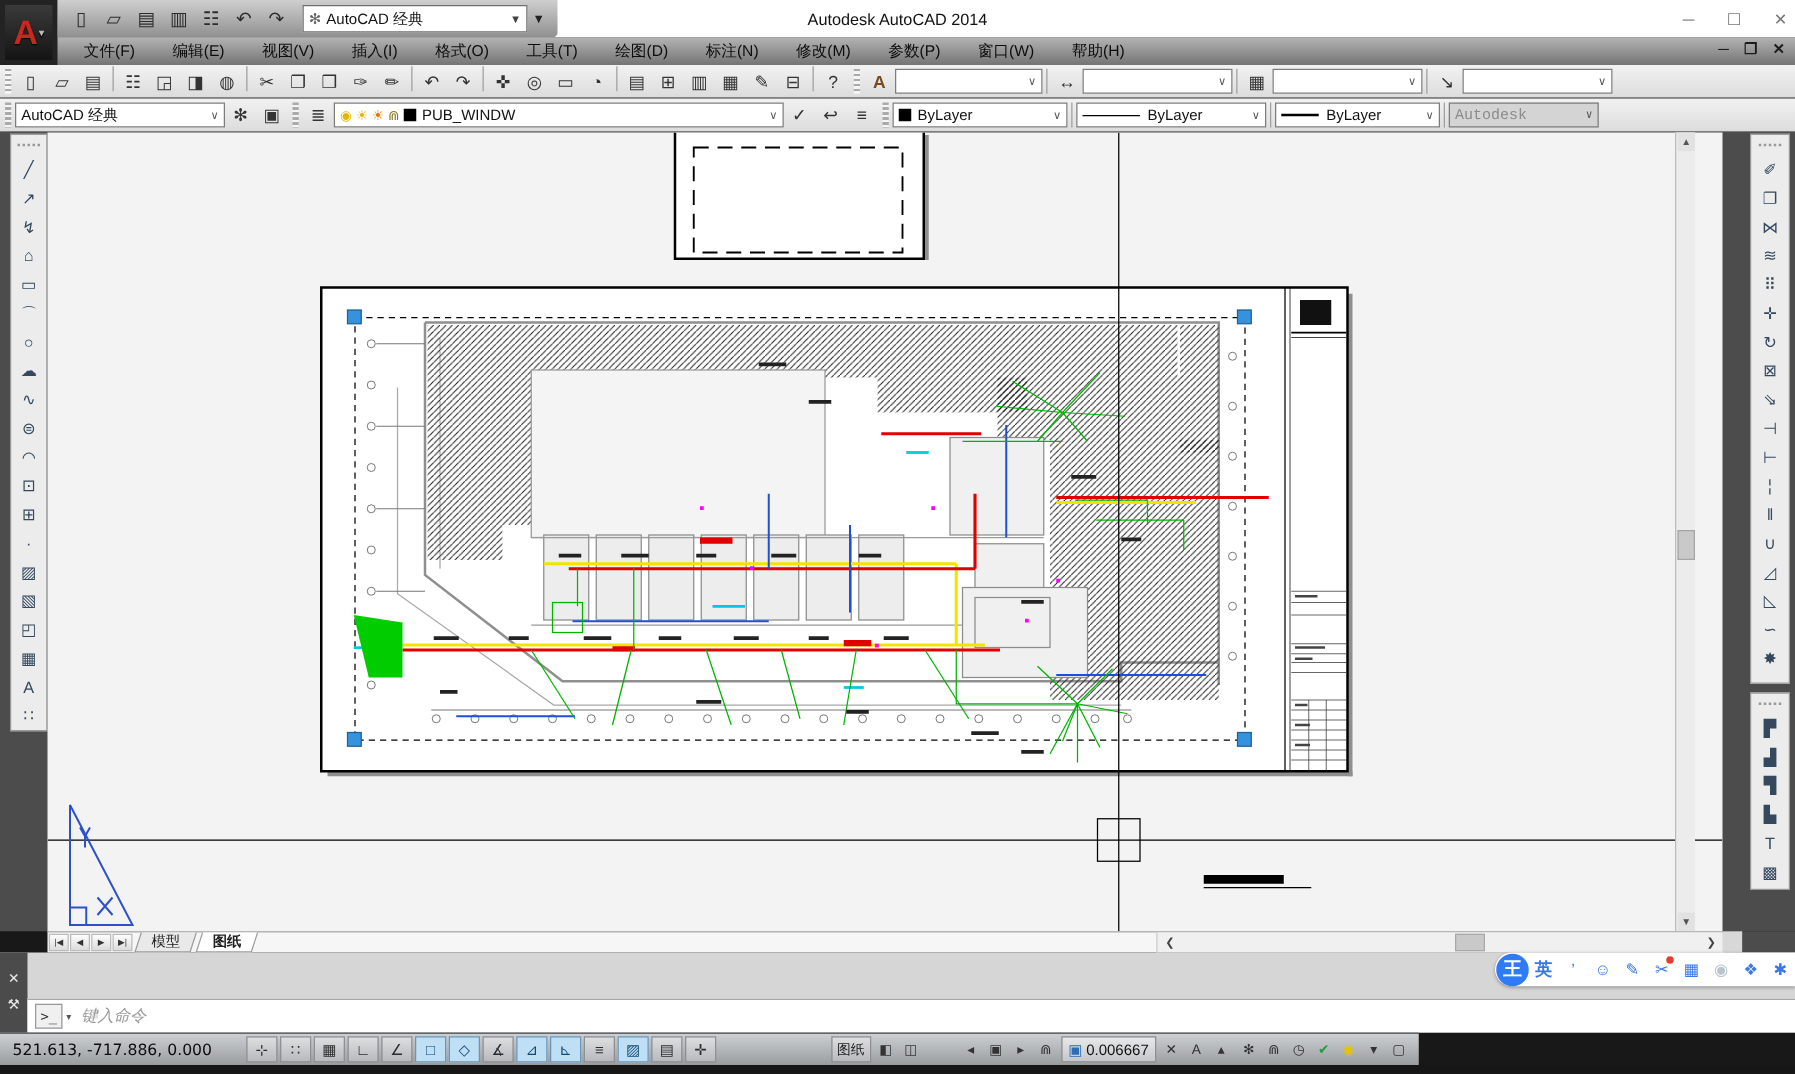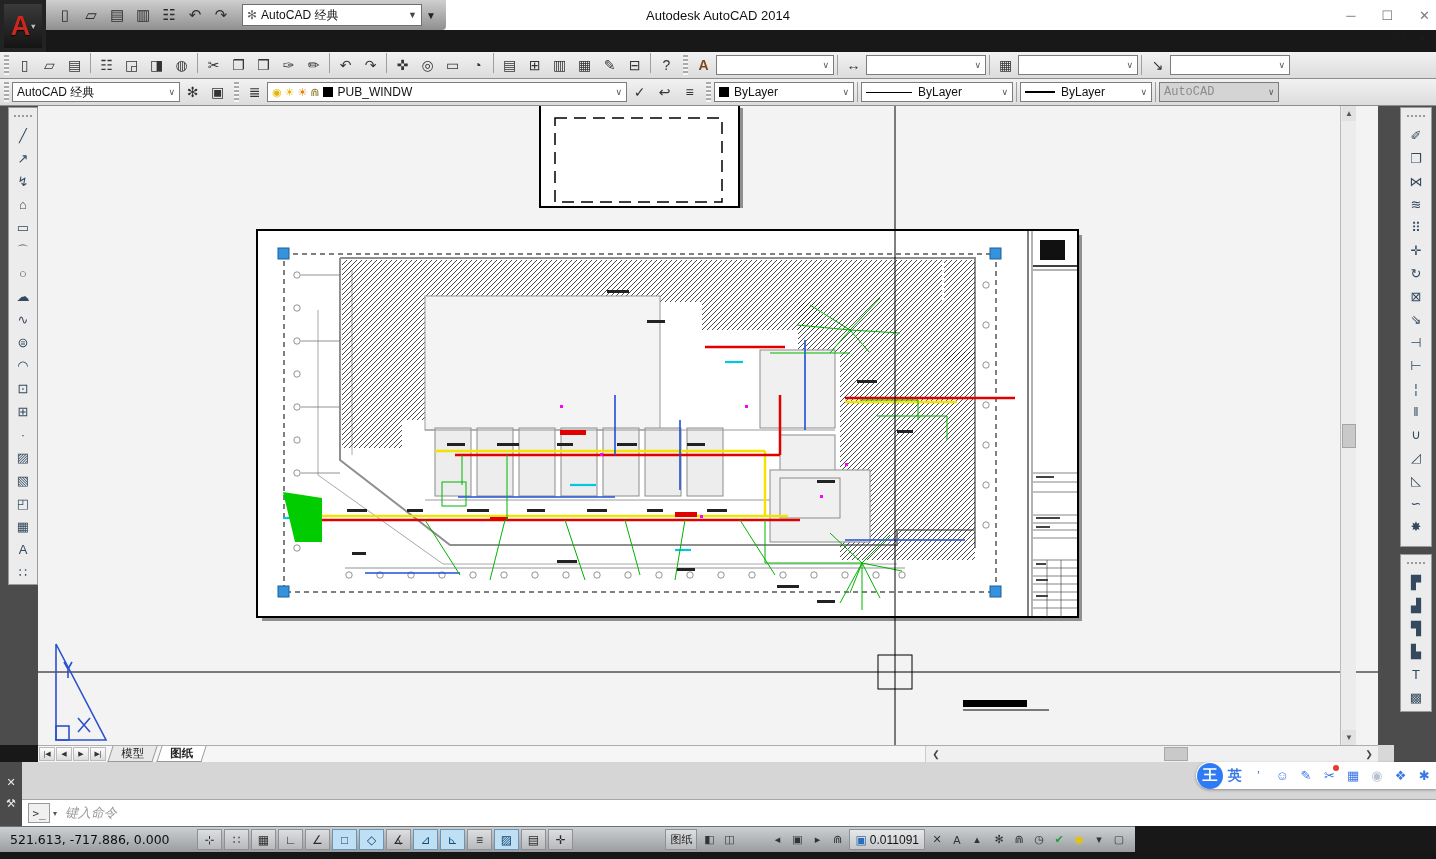--- a/index.html
+++ b/index.html
@@ -110,20 +110,34 @@
       <span>─</span>
       <span>☐</span>
       <span>✕</span>
     </div>
   </div>
 
   <div class="logoarea">
     <div class="applogo">A<span class="caret">▾</span></div>
   </div>
 
+  <div class="menubar">
+      <span class="menuitem">文件(F)</span>
+      <span class="menuitem">编辑(E)</span>
+      <span class="menuitem">视图(V)</span>
+      <span class="menuitem">插入(I)</span>
+      <span class="menuitem">格式(O)</span>
+      <span class="menuitem">工具(T)</span>
+      <span class="menuitem">绘图(D)</span>
+      <span class="menuitem">标注(N)</span>
+      <span class="menuitem">修改(M)</span>
+      <span class="menuitem">参数(P)</span>
+      <span class="menuitem">窗口(W)</span>
+      <span class="menuitem">帮助(H)</span>
+    </div>
   <div class="menuwin">
     <span>─</span>
     <span>❐</span>
     <span>✕</span>
   </div>
 
   <div class="toolrow row2">
     <span class="grip"></span>
     <span style="display:flex">
         <span class="tbtn">▯</span>
@@ -219,21 +233,21 @@
         <span class="arrow">∨</span>
       </span>
     <span class="sep"></span>
     <span class="combo" style="width:132px">
         <span class="ltline" style="width:30px;border-top-width:2px"></span>
         <span>ByLayer</span>
         <span class="arrow">∨</span>
       </span>
     <span class="sep"></span>
     <span class="combo disabled" style="width:120px">
-        <span>AutoCAD</span>
+        <span>Autodesk</span>
         <span class="arrow">∨</span>
       </span>
   </div>
 
   <div class="mainarea">
     <div class="canvas">
       <svg width="1340" height="639" viewBox="0 0 1340 639">
         <defs>
           <pattern id="h" patternUnits="userSpaceOnUse" width="5" height="5">
             <path d="M0,5 L5,0" stroke="#1a1a1a" stroke-width="0.8"></path>
@@ -617,21 +631,21 @@
         </span>
       <span style="width:24px"></span>
       <span style="display:flex">
           <span class="sicon">◂</span>
           <span class="sicon">▣</span>
           <span class="sicon">▸</span>
           <span class="sicon">⋒</span>
         </span>
       <span class="scalecombo">
         <span style="color:#2d6db5">▣</span>
-        <span>0.011091</span>
+        <span>0.006667</span>
       </span>
       <span style="display:flex">
           <span class="sicon">✕</span>
           <span class="sicon">A</span>
           <span class="sicon">▴</span>
         </span>
       <span style="display:flex">
           <span class="sicon">✻</span>
           <span class="sicon">⋒</span>
           <span class="sicon">◷</span>

